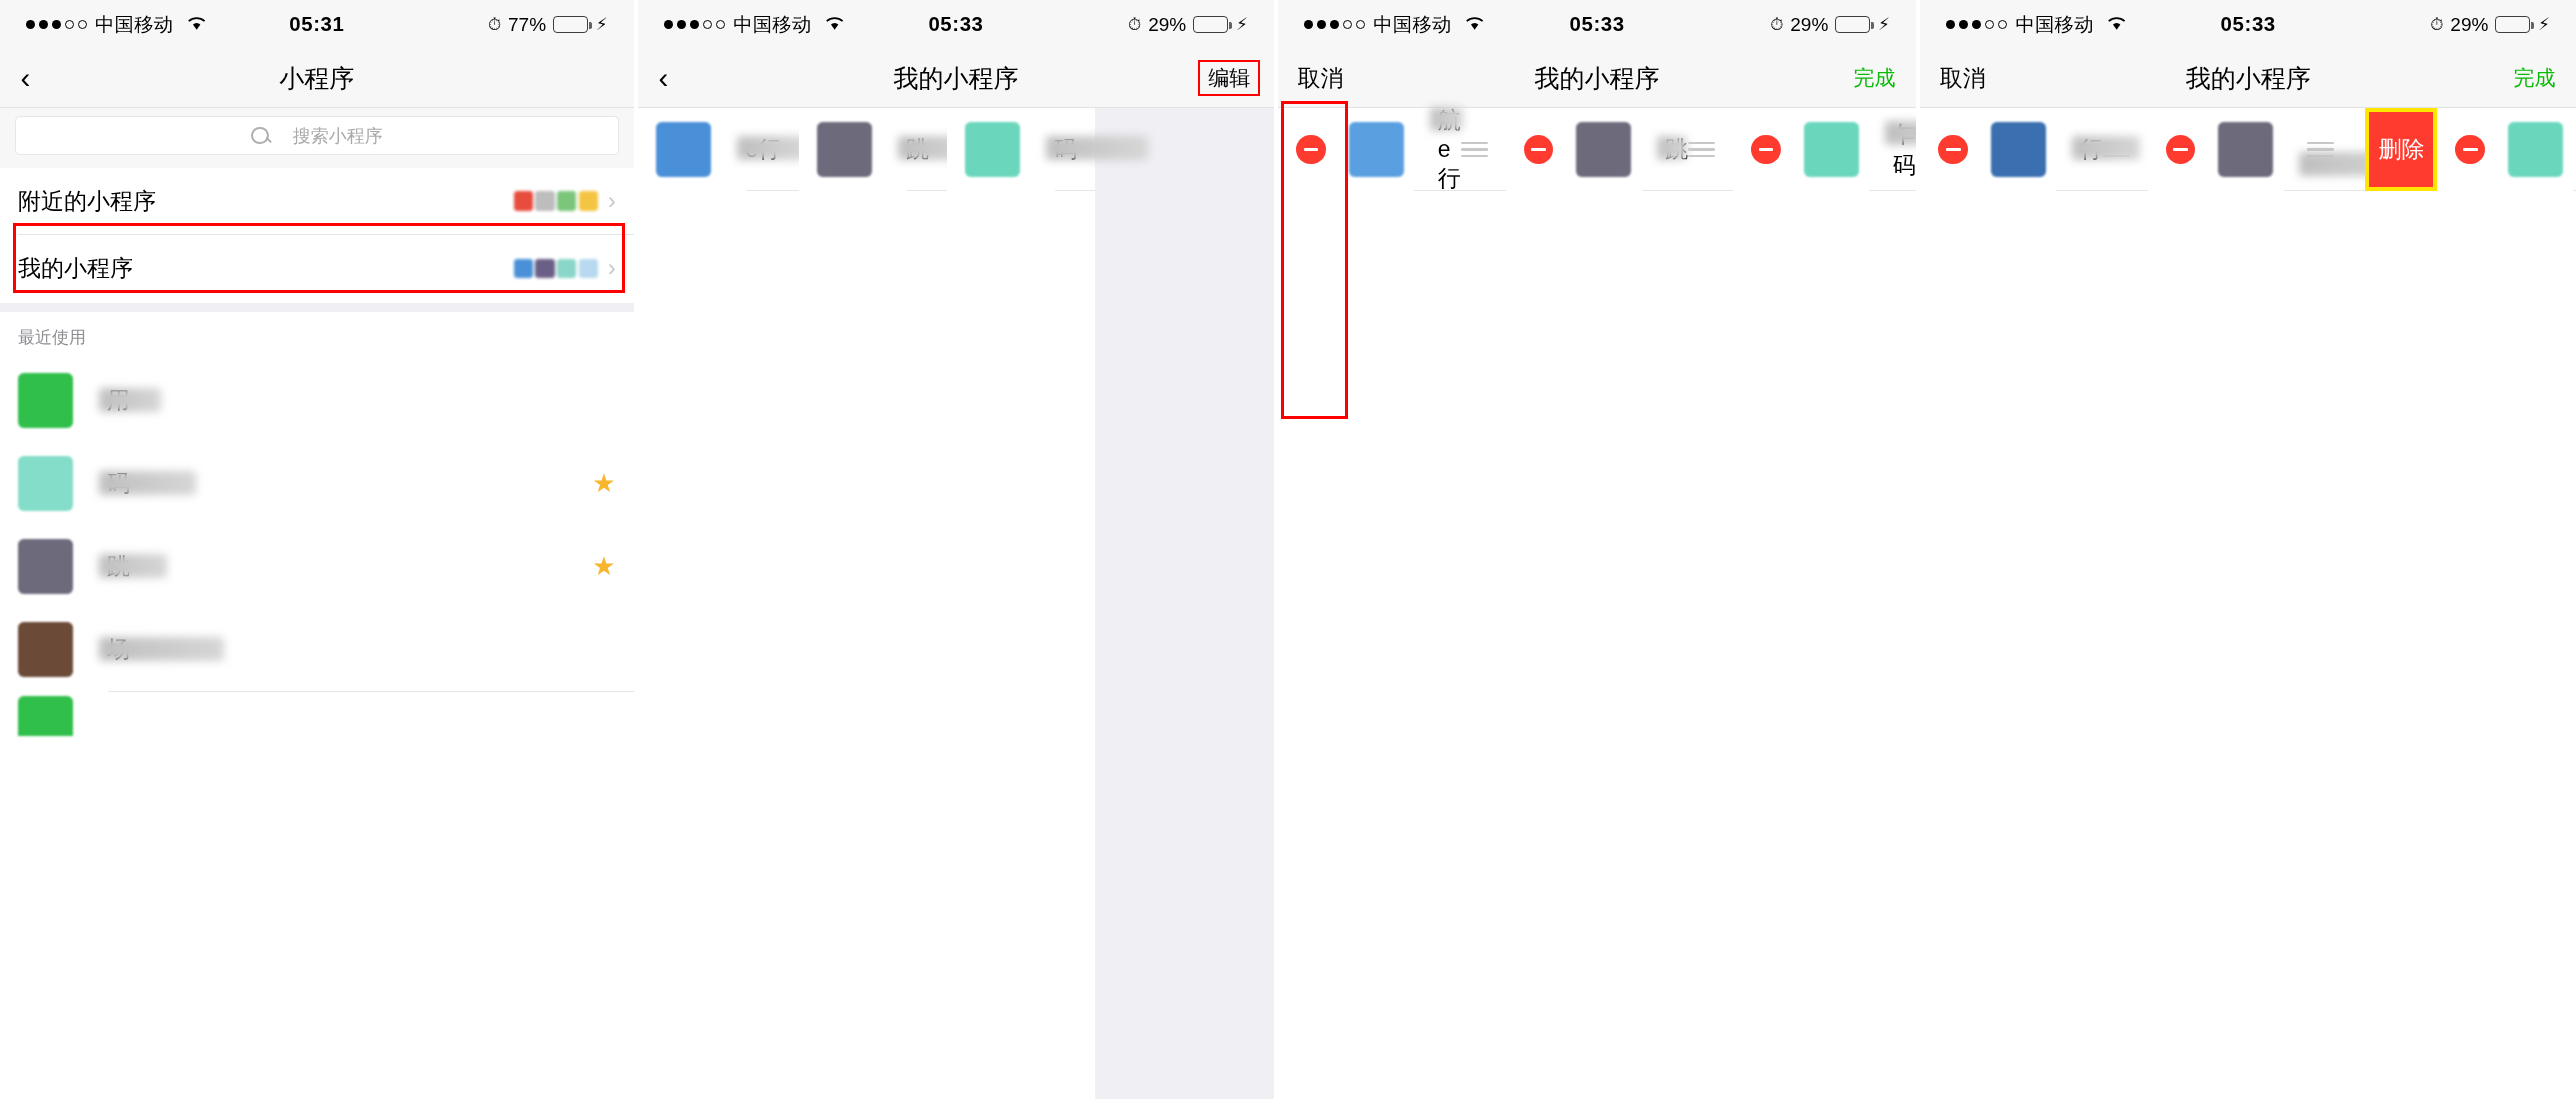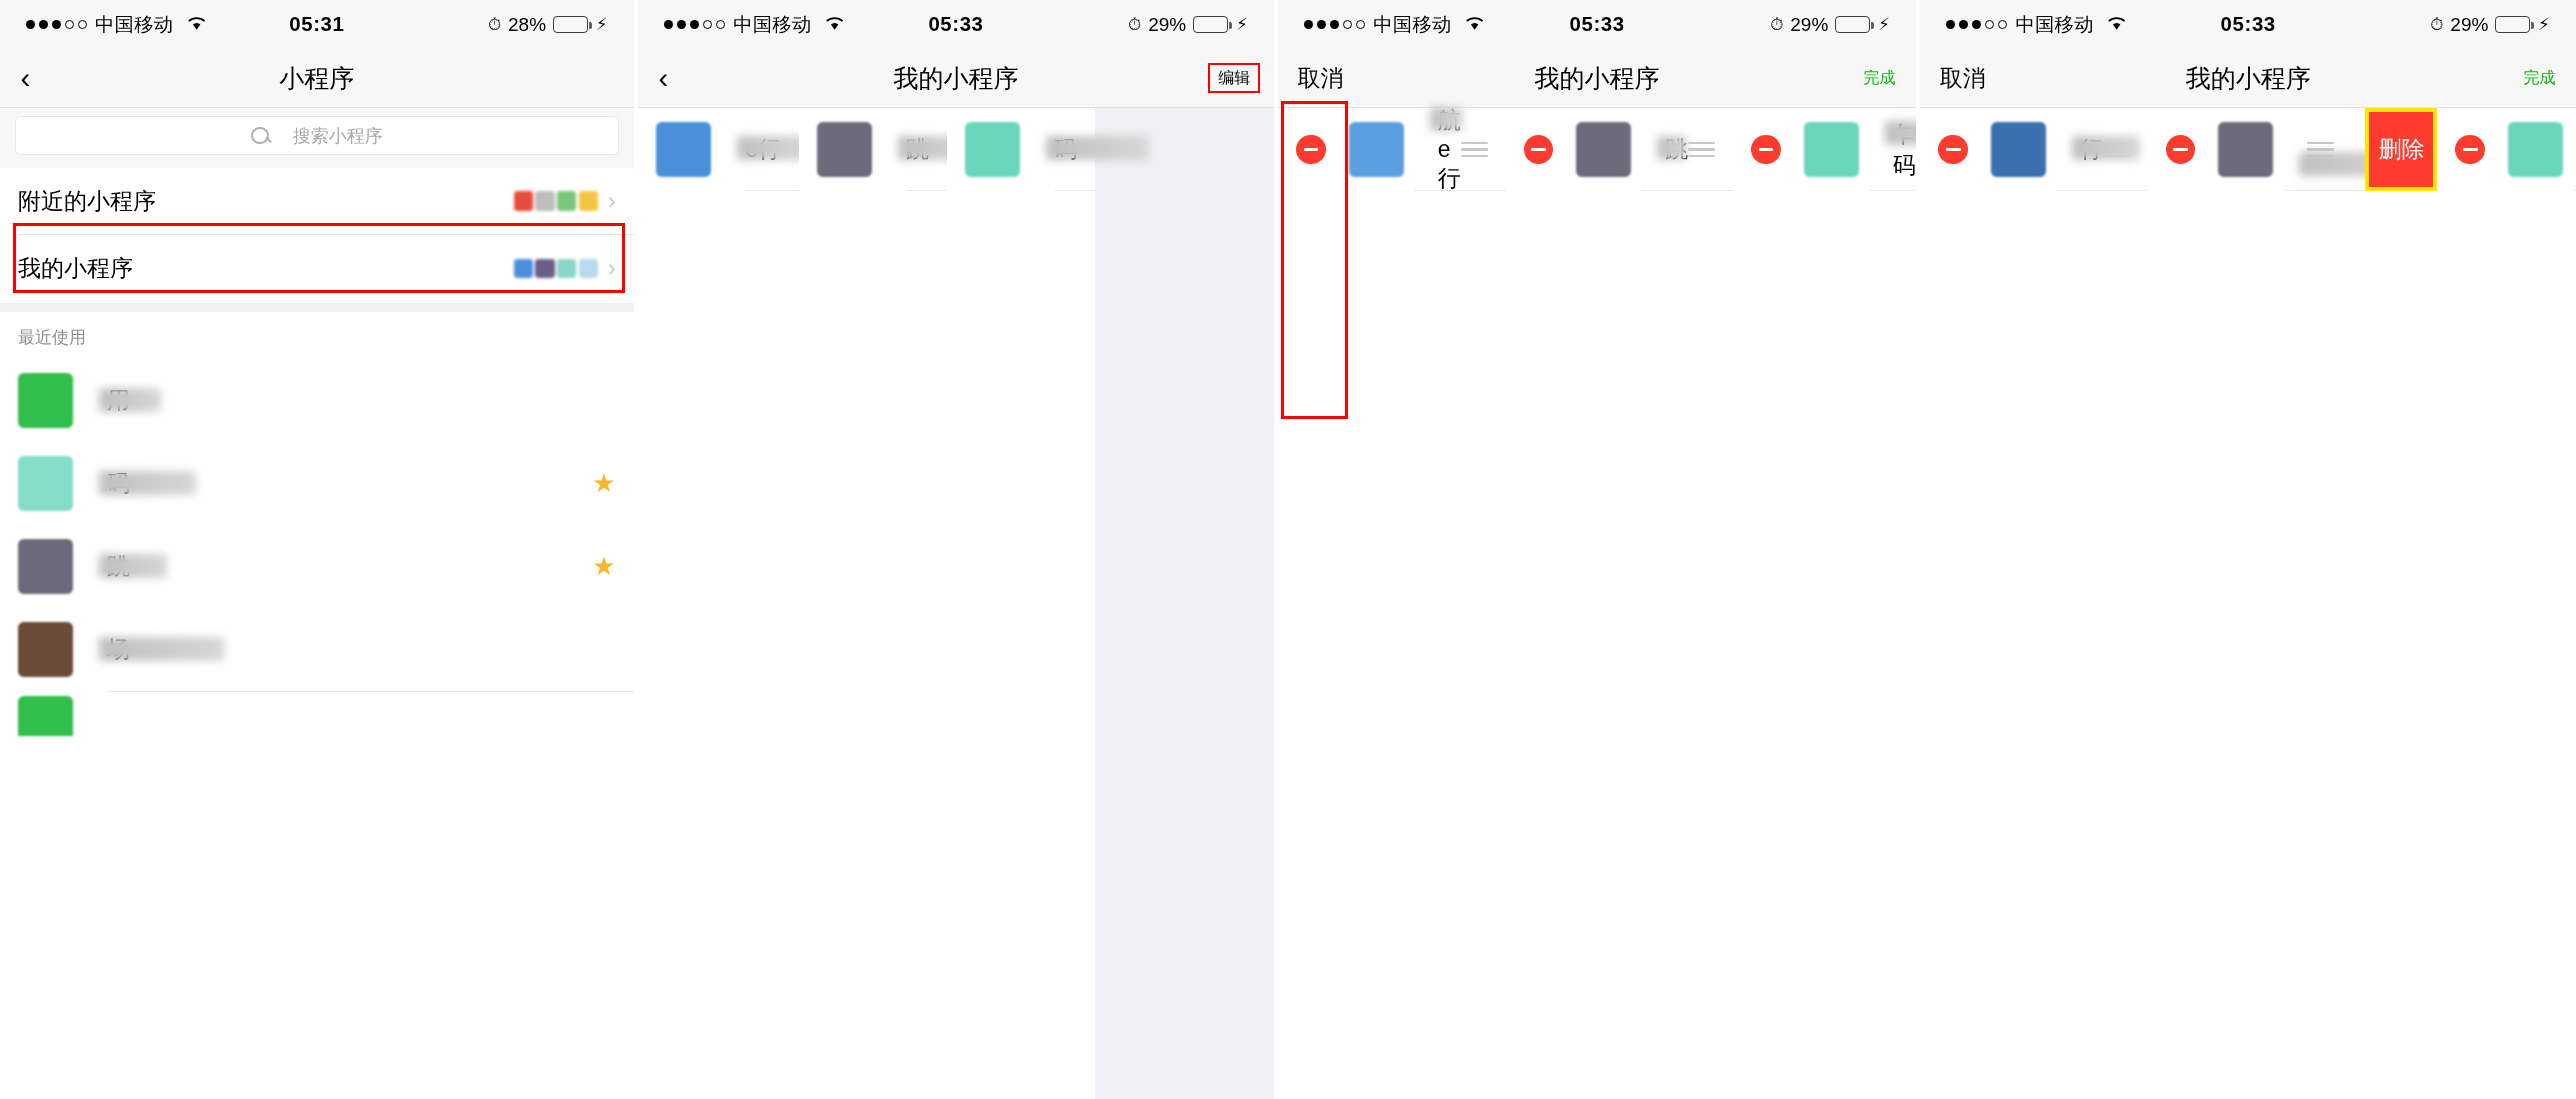--- a/index.html
+++ b/index.html
@@ -27,21 +27,21 @@
   .batt:after{content:"";position:absolute;right:-5.1px;top:5.1px;width:2.8px;height:6.8px;background:rgba(0,0,0,.6);border-radius:0 1.7px 1.7px 0;}
   .batt-fill{height:100%;background:#ffcc00;border-radius:1.7px;}
   .bolt{font-size:17px;color:#000;margin-left:1.1px;}
   .alarm{font-size:17px;}
 
   
   .navbar{height:59px;background:#f7f7f7;display:flex;align-items:center;position:relative;border-bottom:0.6px solid #e2e2e2;box-sizing:border-box;}
   .nav-title{position:absolute;left:0;right:0;text-align:center;font-size:25px;color:#000;font-weight:500;}
   .nav-back{font-size:29.5px;color:#000;padding-left:20.4px;line-height:1;font-weight:300;}
   .nav-left-text{font-size:23px;color:#000;padding-left:19.3px;}
-  .nav-right{margin-left:auto;padding-right:20.4px;font-size:16px;color:#09bb07;position:relative;z-index:3;}
+  .nav-right{margin-left:auto;padding-right:20.4px;font-size:21px;color:#09bb07;position:relative;z-index:3;}
   .nav-right.boxed{color:#000;border:2.8px solid #ff0000;padding:2.3px 8px;margin-right:13.6px;}
 
   
   .searchwrap{background:#f7f7f7;padding:8px 14.8px 12.5px 14.8px;}
   .searchbox{height:37px;background:#ffffff;border-radius:4.5px;display:flex;align-items:center;justify-content:center;gap:24px;color:#a9a9a9;font-size:18px;border:0.6px solid #e6e6e6;}
   .mag{width:13.6px;height:13.6px;border:2.3px solid #b0b0b0;border-radius:50%;position:relative;display:inline-block;}
   .mag:after{content:"";position:absolute;width:7.4px;height:2.3px;background:#b0b0b0;transform:rotate(45deg);right:-6.2px;bottom:0.6px;}
 
   
   .sep{height:9px;background:#efeff4;}
@@ -98,21 +98,21 @@
         <span class="wifi">
           <svg width="19.3" height="14.8" viewBox="0 0 34 26">
               <path d="M17 24 L10.5 15 A9 9 0 0 1 23.5 15 Z" fill="#000"></path>
               <path d="M3 9 A21 21 0 0 1 31 9" stroke="#000" stroke-width="3" fill="none"></path>
             </svg>
         </span>
       </div>
       <div class="sb-center">05:31</div>
       <div class="sb-right">
         <span class="alarm">⏱</span>
-        <span class="batt-pct">28%</span>
+        <span class="batt-pct">77%</span>
         <span class="batt"><span class="batt-fill" style="width:28%"></span></span>
         <span class="bolt">⚡</span>
       </div>
     </div>
 
     <div class="navbar">
       <div class="nav-back">‹</div>
       <div class="nav-title">小程序</div>
     </div>
 

